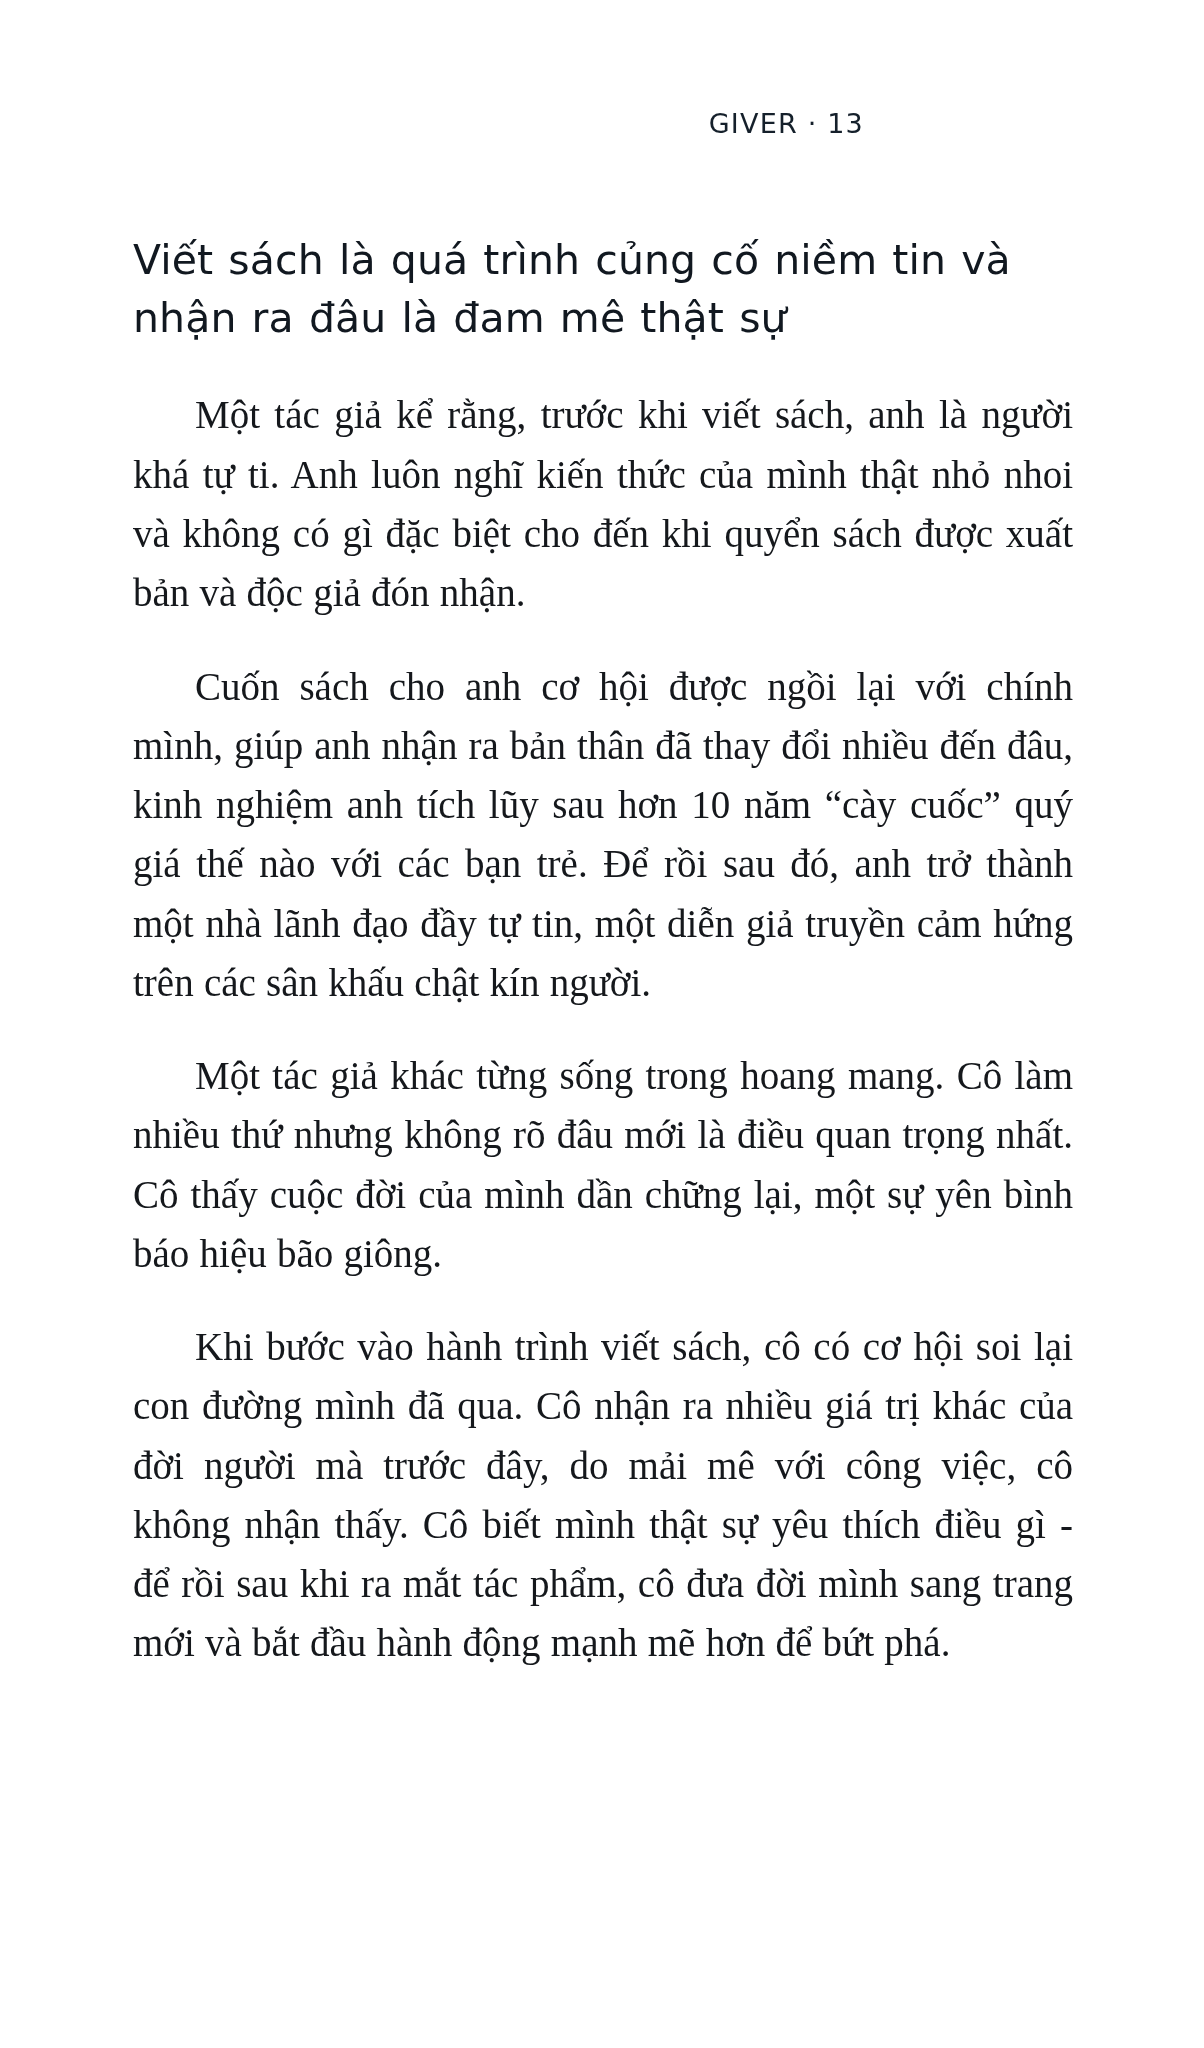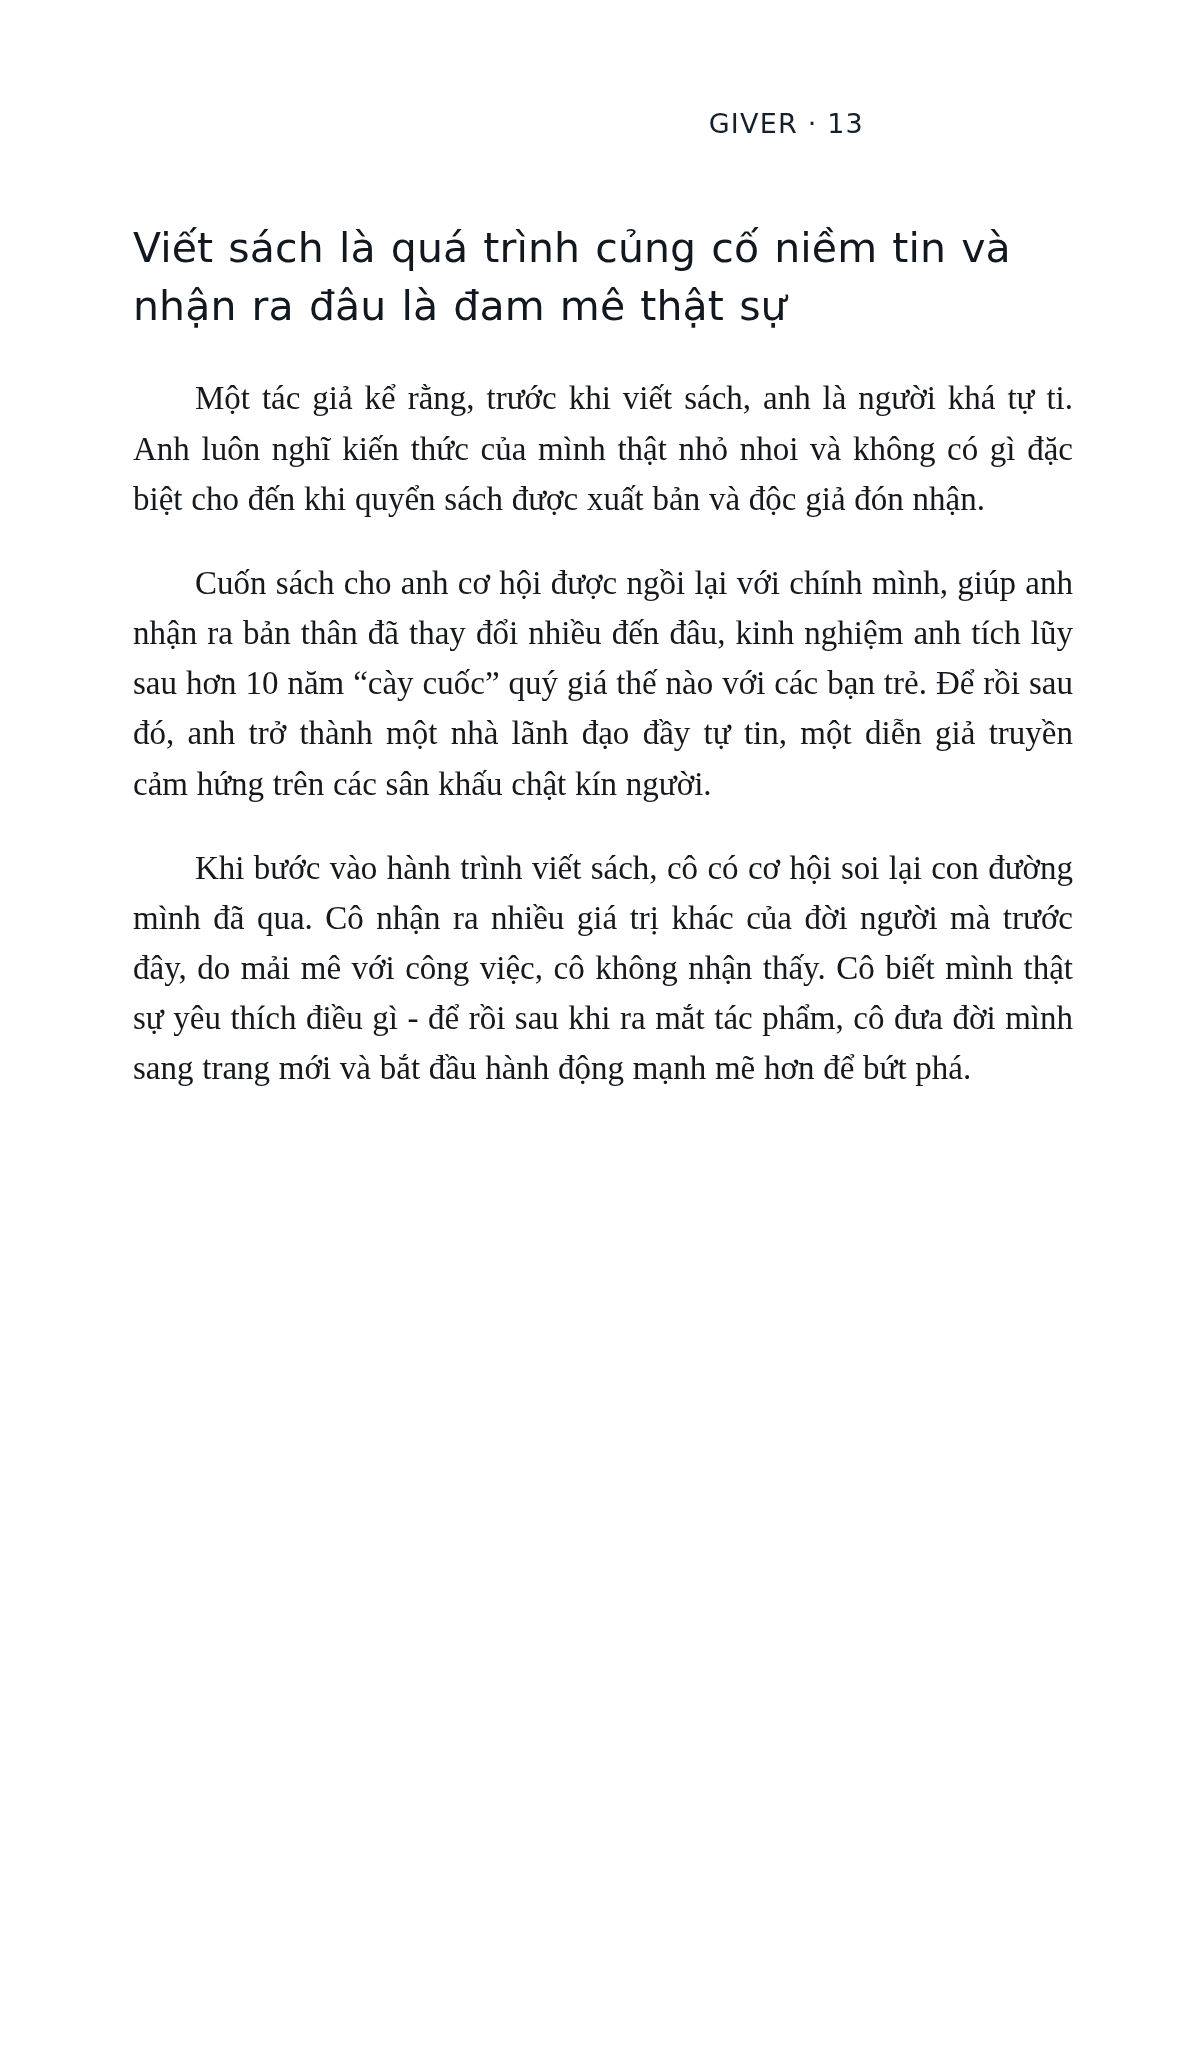--- a/index.html
+++ b/index.html
@@ -36,28 +36,28 @@
     position: absolute;
     top: 215px;
     left: 133px;
     width: 940px;
   }
   h1.section-title {
     font-family: "DejaVu Sans", sans-serif;
     font-weight: 500;
     font-size: 41px;
     line-height: 1.42;
-    margin: 4px 0 38px 0;
+    margin: 16px 0 38px 0;
     color: #111820;
     letter-spacing: 0.1px;
     word-spacing: 2px;
   }
   p.body-par {
     margin: 0 0 34px 0;
-    font-size: 33px;
+    font-size: 39px;
     line-height: 1.52;
     text-align: justify;
     text-indent: 62px;
     color: #15181c;
     word-spacing: 0.5px;
   }
   p.body-par:last-child {
     margin-bottom: 0;
   }
 </style>
@@ -69,18 +69,19 @@
   <div class="running-head">GIVER · 13</div>
 
   <div class="content">
 
     <h1 class="section-title">Viết sách là quá trình củng cố niềm tin và nhận ra đâu là đam mê thật sự</h1>
 
     <p class="body-par">Một tác giả kể rằng, trước khi viết sách, anh là người khá tự ti. Anh luôn nghĩ kiến thức của mình thật nhỏ nhoi và không có gì đặc biệt cho đến khi quyển sách được xuất bản và độc giả đón nhận.</p>
 
     <p class="body-par">Cuốn sách cho anh cơ hội được ngồi lại với chính mình, giúp anh nhận ra bản thân đã thay đổi nhiều đến đâu, kinh nghiệm anh tích lũy sau hơn 10 năm “cày cuốc” quý giá thế nào với các bạn trẻ. Để rồi sau đó, anh trở thành một nhà lãnh đạo đầy tự tin, một diễn giả truyền cảm hứng trên các sân khấu chật kín người.</p>
 
+    <p class="body-par">Một tác giả khác từng sống trong hoang mang. Cô làm nhiều thứ nhưng không rõ đâu mới là điều quan trọng nhất. Cô thấy cuộc đời của mình dần chững lại, một sự yên bình báo hiệu bão giông.</p>
 
     <p class="body-par">Khi bước vào hành trình viết sách, cô có cơ hội soi lại con đường mình đã qua. Cô nhận ra nhiều giá trị khác của đời người mà trước đây, do mải mê với công việc, cô không nhận thấy. Cô biết mình thật sự yêu thích điều gì - để rồi sau khi ra mắt tác phẩm, cô đưa đời mình sang trang mới và bắt đầu hành động mạnh mẽ hơn để bứt phá.</p>
 
   </div>
 
 </div>
 
 </body></html>

